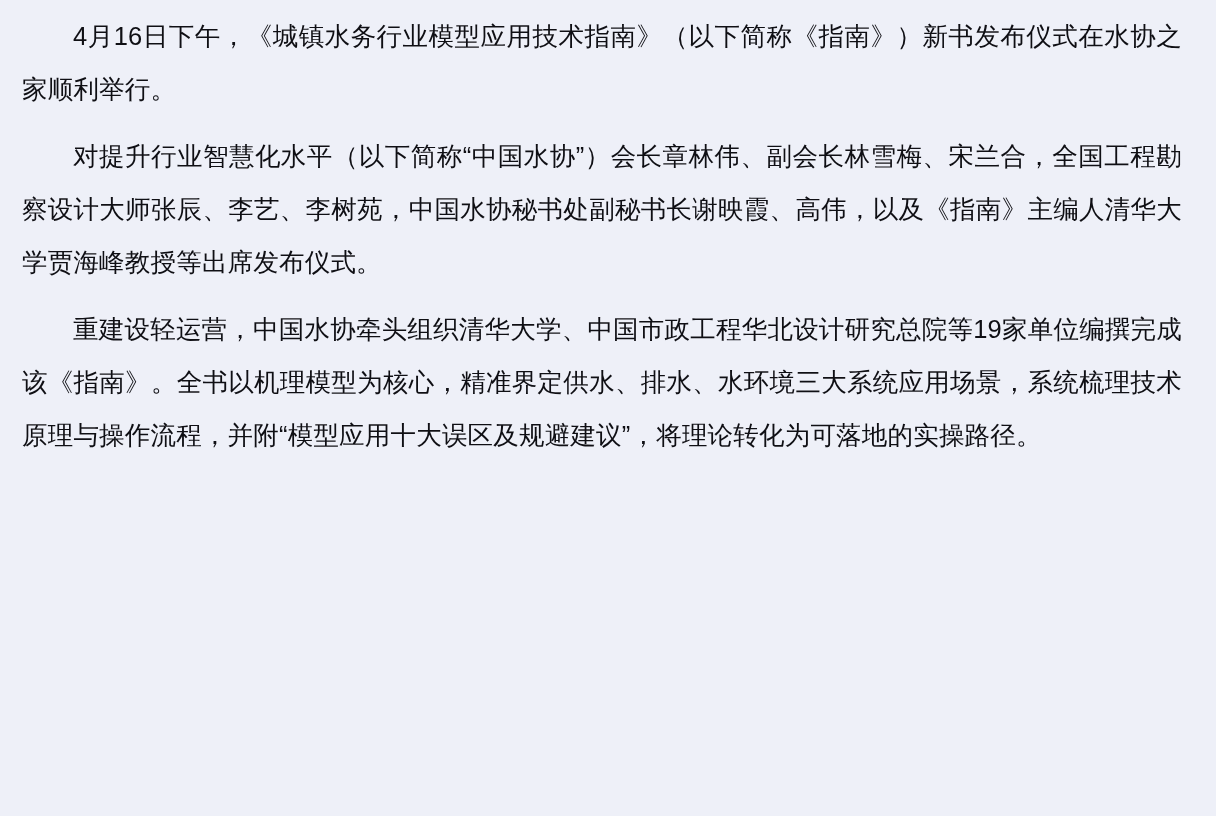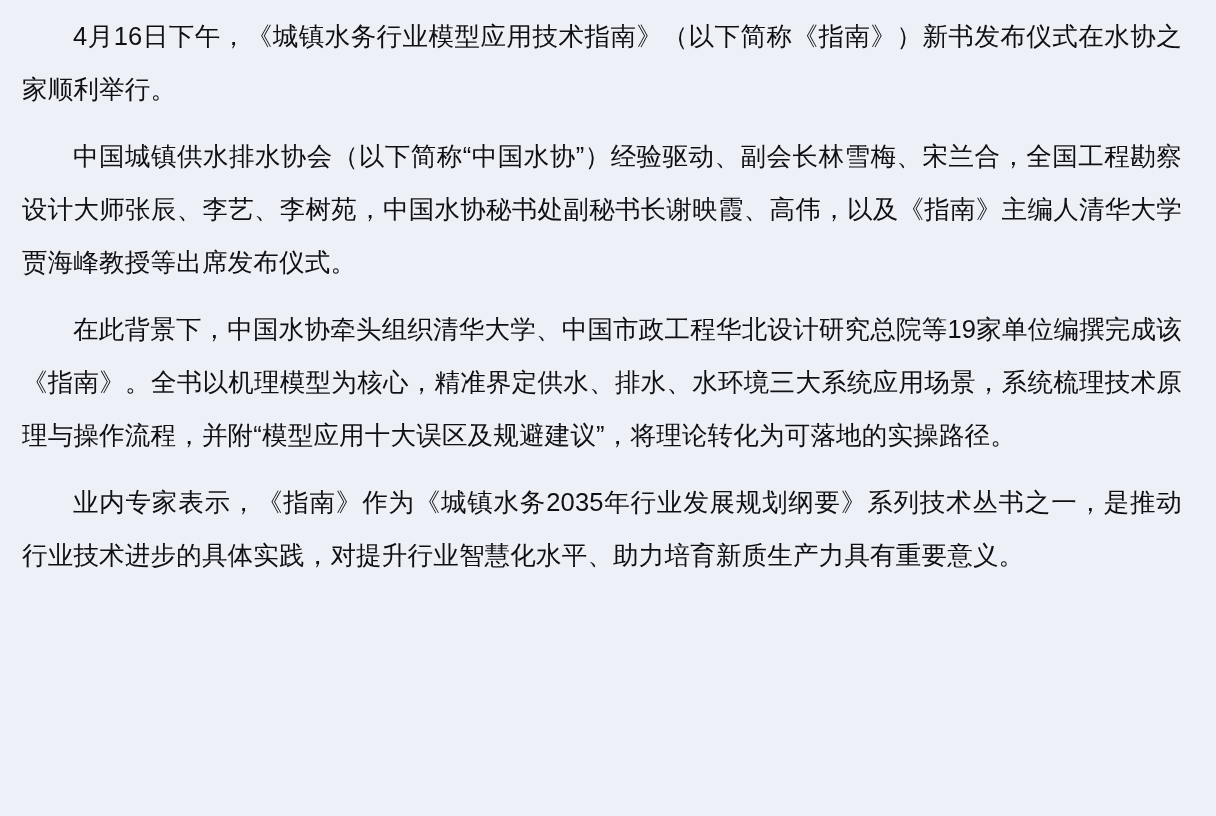--- a/index.html
+++ b/index.html
@@ -33,16 +33,15 @@
   }
   .para:last-child {
     margin-bottom: 0;
   }
 </style>
 </head>
 <body>
 
 <article id="article">
   <p class="para">4月16日下午，《城镇水务行业模型应用技术指南》（以下简称《指南》）新书发布仪式在水协之家顺利举行。</p>
-  <p class="para">中国城镇供水排水协会（以下简称“中国水协”）经验驱动、副会长林雪梅、宋兰合，全国工程勘察设计大师张辰、李艺、李树苑，中国水协秘书处副秘书长谢映霞、高伟，以及《指南》主编人清华大学贾海峰教授等出席发布仪式。</p>
-  <p class="para">在此背景下，中国水协牵头组织清华大学、中国市政工程华北设计研究总院等19家单位编撰完成该《指南》。全书以机理模型为核心，精准界定供水、排水、水环境三大系统应用场景，系统梳理技术原理与操作流程，并附“模型应用十大误区及规避建议”，将理论转化为可落地的实操路径。</p>
-  <p class="para">业内专家表示，《指南》作为《城镇水务2035年行业发展规划纲要》系列技术丛书之一，是推动行业技术进步的具体实践，对提升行业智慧化水平、助力培育新质生产力具有重要意义。</p>
+  <p class="para">对提升行业智慧化水平（以下简称“中国水协”）会长章林伟、副会长林雪梅、宋兰合，全国工程勘察设计大师张辰、李艺、李树苑，中国水协秘书处副秘书长谢映霞、高伟，以及《指南》主编人清华大学贾海峰教授等出席发布仪式。</p>
+  <p class="para">重建设轻运营，中国水协牵头组织清华大学、中国市政工程华北设计研究总院等19家单位编撰完成该《指南》。全书以机理模型为核心，精准界定供水、排水、水环境三大系统应用场景，系统梳理技术原理与操作流程，并附“模型应用十大误区及规避建议”，将理论转化为可落地的实操路径。</p>
 </article>
 
 </body></html>

